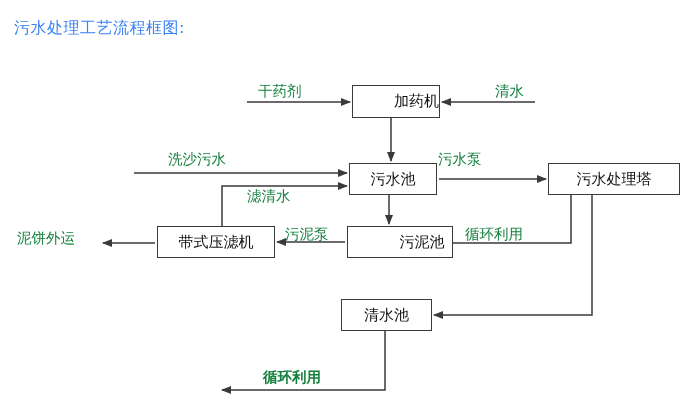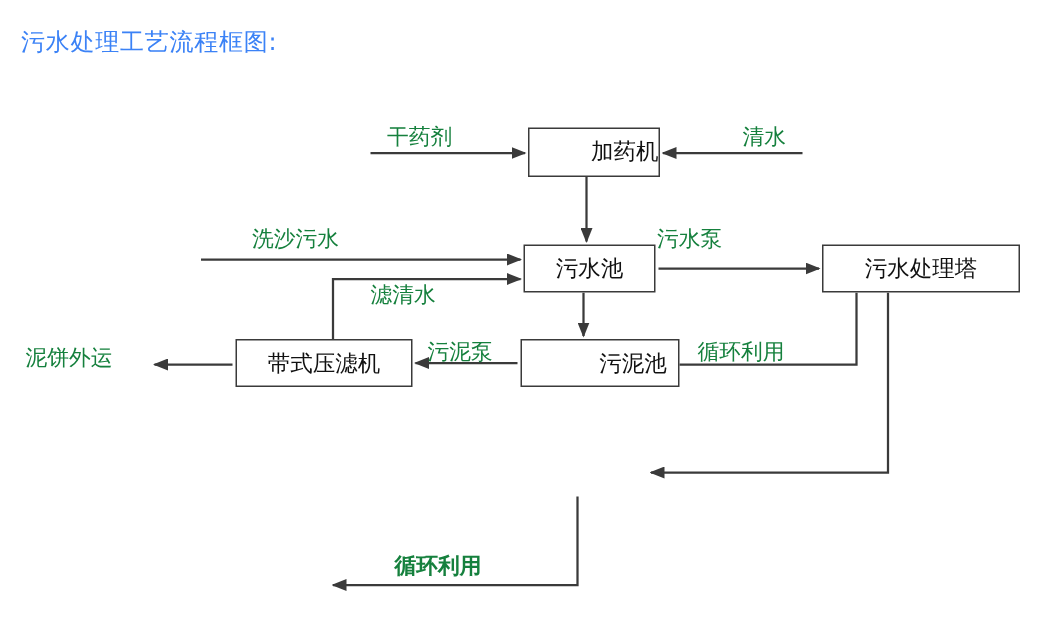--- a/index.html
+++ b/index.html
@@ -108,20 +108,23 @@
   </div>
 
   <div class="node" style="left:157px;top:226px;width:118px;height:32px;">
     <span>带式压滤机</span>
   </div>
 
   <div class="node" style="left:347px;top:226px;width:106px;height:32px;padding-left:44px;">
     <span>污泥池</span>
   </div>
 
+  <div class="node" style="left:341px;top:299px;width:91px;height:32px;">
+    <span>清水池</span>
+  </div>
 
   <div class="edge-label" style="left:258px;top:82px;">干药剂</div>
   <div class="edge-label" style="left:495px;top:82px;">清水</div>
   <div class="edge-label" style="left:168px;top:150px;">洗沙污水</div>
   <div class="edge-label" style="left:438px;top:150px;">污水泵</div>
   <div class="edge-label" style="left:247px;top:187px;">滤清水</div>
   <div class="edge-label" style="left:17px;top:229px;">泥饼外运</div>
   <div class="edge-label" style="left:285px;top:225px;">污泥泵</div>
   <div class="edge-label" style="left:465px;top:225px;">循环利用</div>
   <div class="edge-label" style="left:263px;top:368px;font-weight:bold;">循环利用</div>

